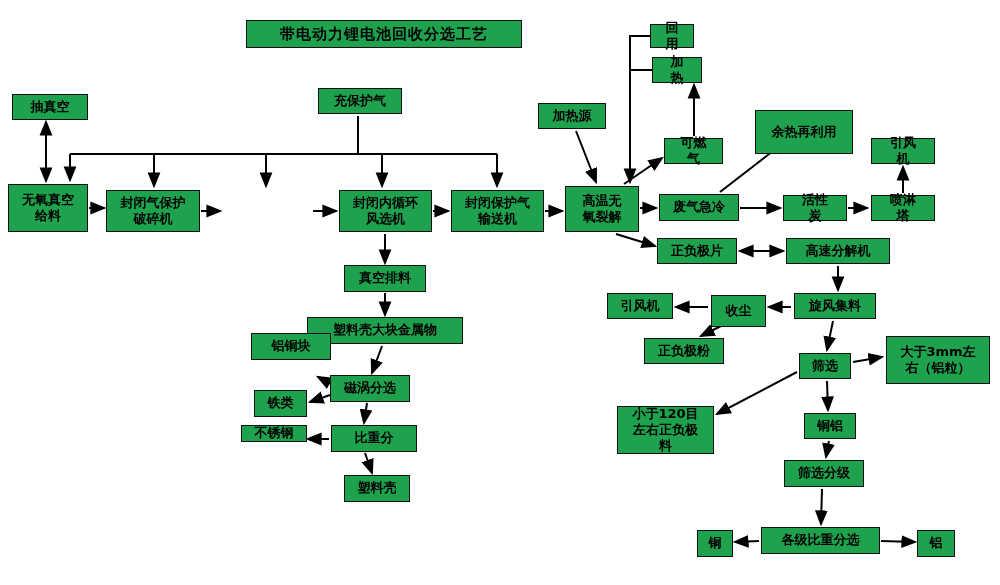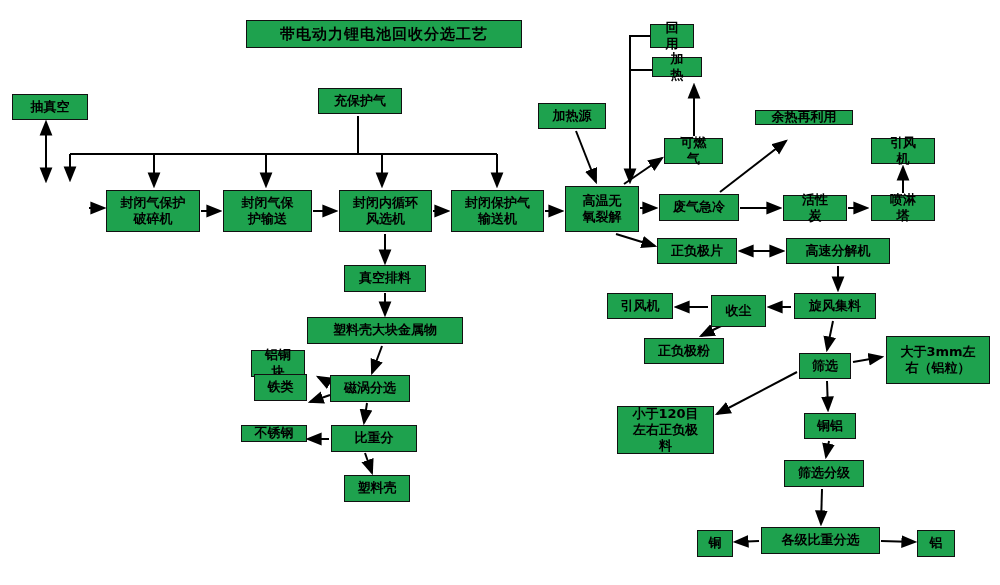--- a/index.html
+++ b/index.html
@@ -75,32 +75,32 @@
       <line x1="330" y1="395" x2="310" y2="402" marker-end="url(#ah)"></line>
       <line x1="367" y1="403" x2="364" y2="423" marker-end="url(#ah)"></line>
       <line x1="329" y1="439" x2="308" y2="439" marker-end="url(#ah)"></line>
       <line x1="365" y1="453" x2="372" y2="473" marker-end="url(#ah)"></line>
     </g>
   </svg>
 
   <div class="node title-node" style="left:246px;top:20px;width:276px;height:28px">带电动力锂电池回收分选工艺</div>
 
   <div class="node" style="left:12px;top:94px;width:76px;height:26px">抽真空</div>
+  <div class="node" style="left:8px;top:184px;width:80px;height:48px">无氧真空给料</div>
   <div class="node" style="left:106px;top:190px;width:94px;height:42px">封闭气保护破碎机</div>
-  <div class="node" style="left:223px;top:190px;width:89px;height:42px">封闭气保护输送</div>
   <div class="node" style="left:318px;top:88px;width:84px;height:26px">充保护气</div>
   <div class="node" style="left:339px;top:190px;width:93px;height:42px">封闭内循环风选机</div>
   <div class="node" style="left:451px;top:190px;width:93px;height:42px">封闭保护气输送机</div>
   <div class="node" style="left:565px;top:186px;width:74px;height:46px">高温无氧裂解</div>
   <div class="node" style="left:538px;top:103px;width:68px;height:26px">加热源</div>
   <div class="node" style="left:650px;top:24px;width:44px;height:24px">回用</div>
-  <div class="node" style="left:652px;top:57px;width:50px;height:20px">加热</div>
+  <div class="node" style="left:652px;top:57px;width:50px;height:26px">加热</div>
   <div class="node" style="left:664px;top:138px;width:59px;height:26px">可燃气</div>
   <div class="node" style="left:659px;top:194px;width:80px;height:27px">废气急冷</div>
-  <div class="node" style="left:755px;top:110px;width:98px;height:15px">余热再利用</div>
+  <div class="node" style="left:755px;top:110px;width:98px;height:44px">余热再利用</div>
   <div class="node" style="left:783px;top:195px;width:64px;height:26px">活性炭</div>
   <div class="node" style="left:871px;top:195px;width:64px;height:26px">喷淋塔</div>
   <div class="node" style="left:871px;top:138px;width:64px;height:26px">引风机</div>
   <div class="node" style="left:657px;top:238px;width:80px;height:26px">正负极片</div>
   <div class="node" style="left:786px;top:238px;width:104px;height:26px">高速分解机</div>
   <div class="node" style="left:794px;top:293px;width:82px;height:26px">旋风集料</div>
   <div class="node" style="left:711px;top:295px;width:55px;height:32px">收尘</div>
   <div class="node" style="left:607px;top:293px;width:66px;height:26px">引风机</div>
   <div class="node" style="left:644px;top:338px;width:80px;height:26px">正负极粉</div>
   <div class="node" style="left:799px;top:353px;width:52px;height:26px">筛选</div>
@@ -108,19 +108,19 @@
   <div class="node" style="left:617px;top:406px;width:97px;height:48px">小于120目左右正负极料</div>
   <div class="node" style="left:804px;top:413px;width:52px;height:26px">铜铝</div>
   <div class="node" style="left:784px;top:460px;width:80px;height:27px">筛选分级</div>
   <div class="node" style="left:761px;top:527px;width:119px;height:27px">各级比重分选</div>
   <div class="node" style="left:697px;top:530px;width:36px;height:27px">铜</div>
   <div class="node" style="left:917px;top:530px;width:38px;height:27px">铝</div>
 
   <div class="node" style="left:344px;top:265px;width:82px;height:27px">真空排料</div>
   <div class="node" style="left:307px;top:317px;width:156px;height:27px">塑料壳大块金属物</div>
   <div class="node" style="left:330px;top:375px;width:80px;height:27px">磁涡分选</div>
-  <div class="node" style="left:251px;top:350px;width:54px;height:27px">铝铜块</div>
-  <div class="node" style="left:254px;top:374px;width:53px;height:27px">铁类</div>
+  <div class="node" style="left:251px;top:333px;width:80px;height:27px">铝铜块</div>
+  <div class="node" style="left:254px;top:390px;width:53px;height:27px">铁类</div>
   <div class="node" style="left:331px;top:425px;width:86px;height:27px">比重分</div>
   <div class="node" style="left:241px;top:425px;width:66px;height:17px">不锈钢</div>
   <div class="node" style="left:344px;top:475px;width:66px;height:27px">塑料壳</div>
 
 </div>
 
 </body></html>

